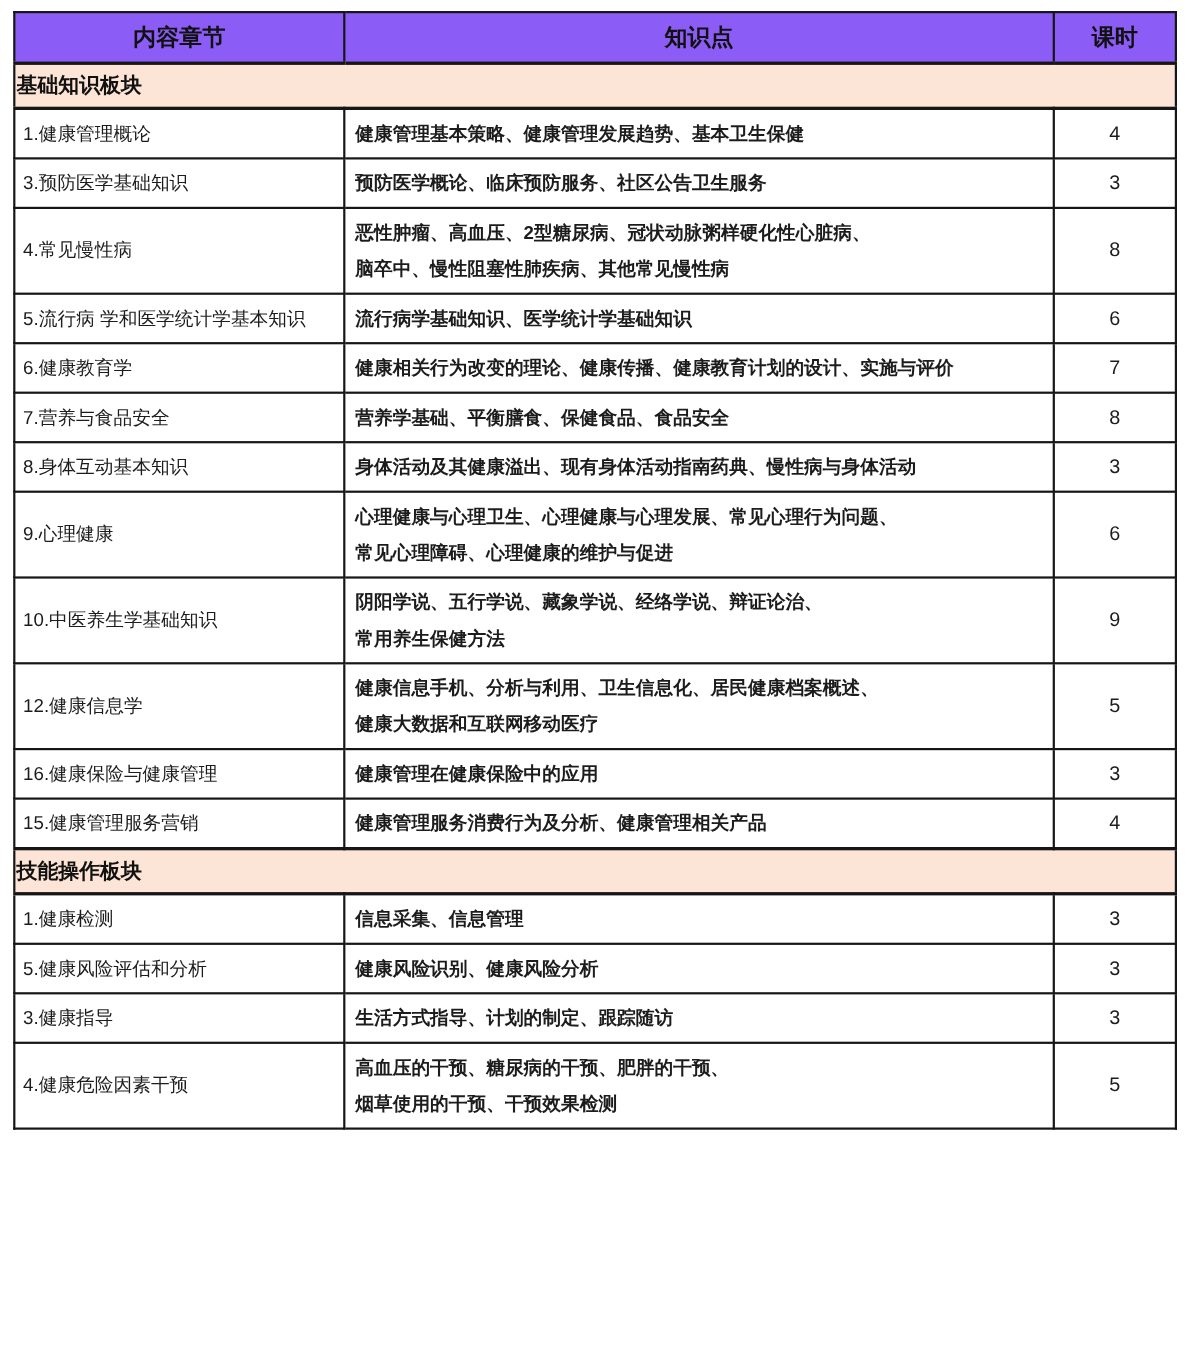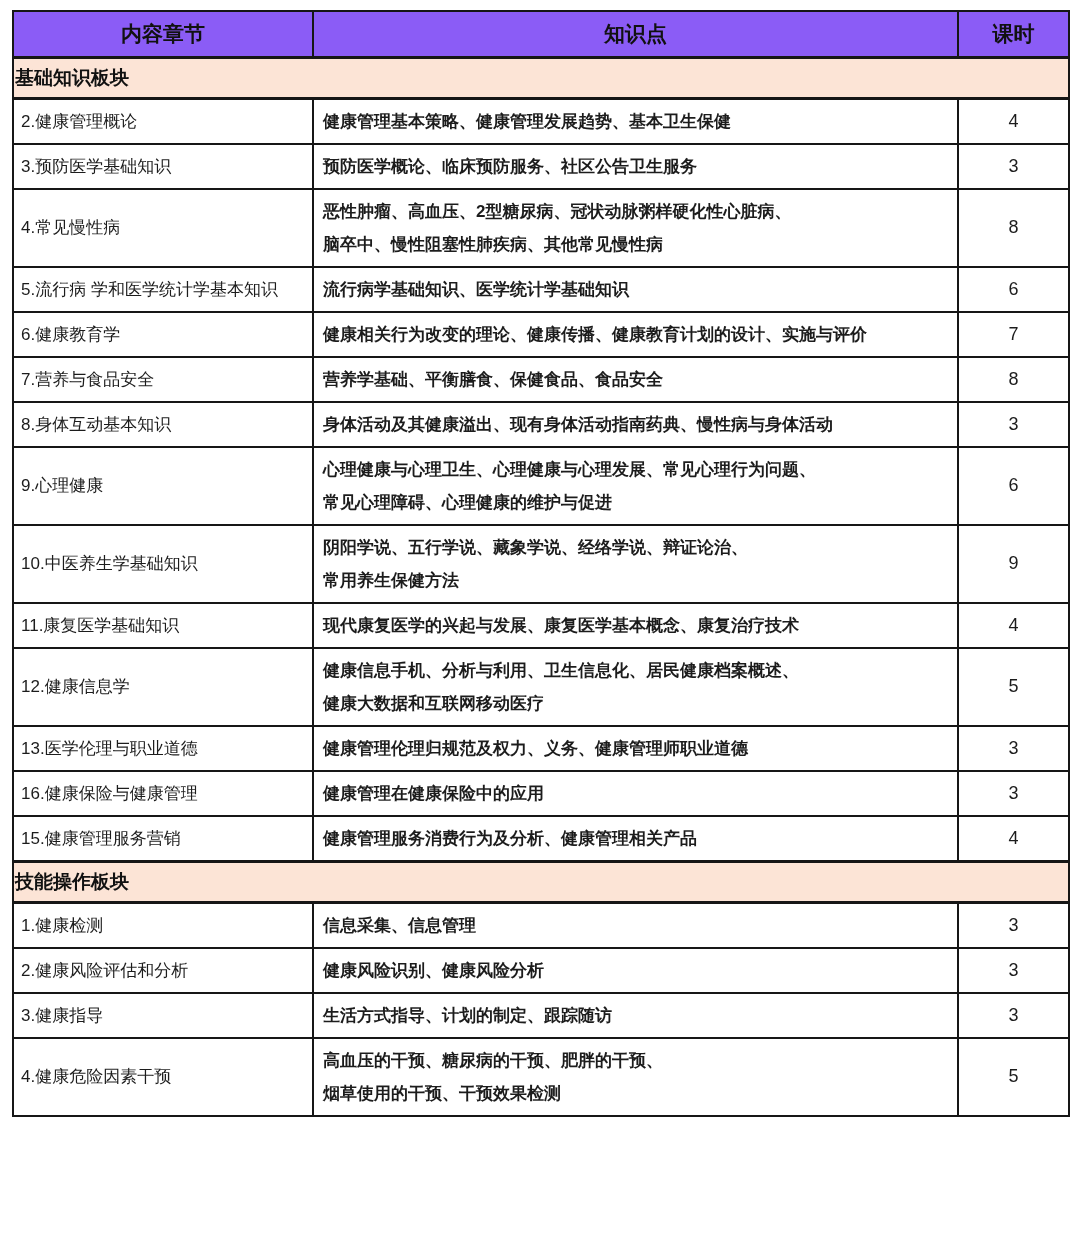--- a/index.html
+++ b/index.html
@@ -79,21 +79,21 @@
       <th>知识点</th>
       <th>课时</th>
     </tr>
   </thead>
   <tbody>
     <tr class="section-row">
       <td colspan="3">基础知识板块</td>
     </tr>
 
     <tr>
-      <td class="chapter">2.健康管理概论</td>
+      <td class="chapter">1.健康管理概论</td>
       <td class="knowledge">健康管理基本策略、健康管理发展趋势、基本卫生保健</td>
       <td class="hours">4</td>
     </tr>
     <tr>
       <td class="chapter">3.预防医学基础知识</td>
       <td class="knowledge">预防医学概论、临床预防服务、社区公告卫生服务</td>
       <td class="hours">3</td>
     </tr>
     <tr>
       <td class="chapter">4.常见慢性病</td>
@@ -127,34 +127,24 @@
 常见心理障碍、心理健康的维护与促进</td>
       <td class="hours">6</td>
     </tr>
     <tr>
       <td class="chapter">10.中医养生学基础知识</td>
       <td class="knowledge">阴阳学说、五行学说、藏象学说、经络学说、辩证论治、
 常用养生保健方法</td>
       <td class="hours">9</td>
     </tr>
     <tr>
-      <td class="chapter">11.康复医学基础知识</td>
-      <td class="knowledge">现代康复医学的兴起与发展、康复医学基本概念、康复治疗技术</td>
-      <td class="hours">4</td>
-    </tr>
-    <tr>
       <td class="chapter">12.健康信息学</td>
       <td class="knowledge">健康信息手机、分析与利用、卫生信息化、居民健康档案概述、
 健康大数据和互联网移动医疗</td>
       <td class="hours">5</td>
-    </tr>
-    <tr>
-      <td class="chapter">13.医学伦理与职业道德</td>
-      <td class="knowledge">健康管理伦理归规范及权力、义务、健康管理师职业道德</td>
-      <td class="hours">3</td>
     </tr>
     <tr>
       <td class="chapter">16.健康保险与健康管理</td>
       <td class="knowledge">健康管理在健康保险中的应用</td>
       <td class="hours">3</td>
     </tr>
     <tr>
       <td class="chapter">15.健康管理服务营销</td>
       <td class="knowledge">健康管理服务消费行为及分析、健康管理相关产品</td>
       <td class="hours">4</td>
@@ -163,21 +153,21 @@
     <tr class="section-row">
       <td colspan="3">技能操作板块</td>
     </tr>
 
     <tr>
       <td class="chapter">1.健康检测</td>
       <td class="knowledge">信息采集、信息管理</td>
       <td class="hours">3</td>
     </tr>
     <tr>
-      <td class="chapter">2.健康风险评估和分析</td>
+      <td class="chapter">5.健康风险评估和分析</td>
       <td class="knowledge">健康风险识别、健康风险分析</td>
       <td class="hours">3</td>
     </tr>
     <tr>
       <td class="chapter">3.健康指导</td>
       <td class="knowledge">生活方式指导、计划的制定、跟踪随访</td>
       <td class="hours">3</td>
     </tr>
     <tr>
       <td class="chapter">4.健康危险因素干预</td>

